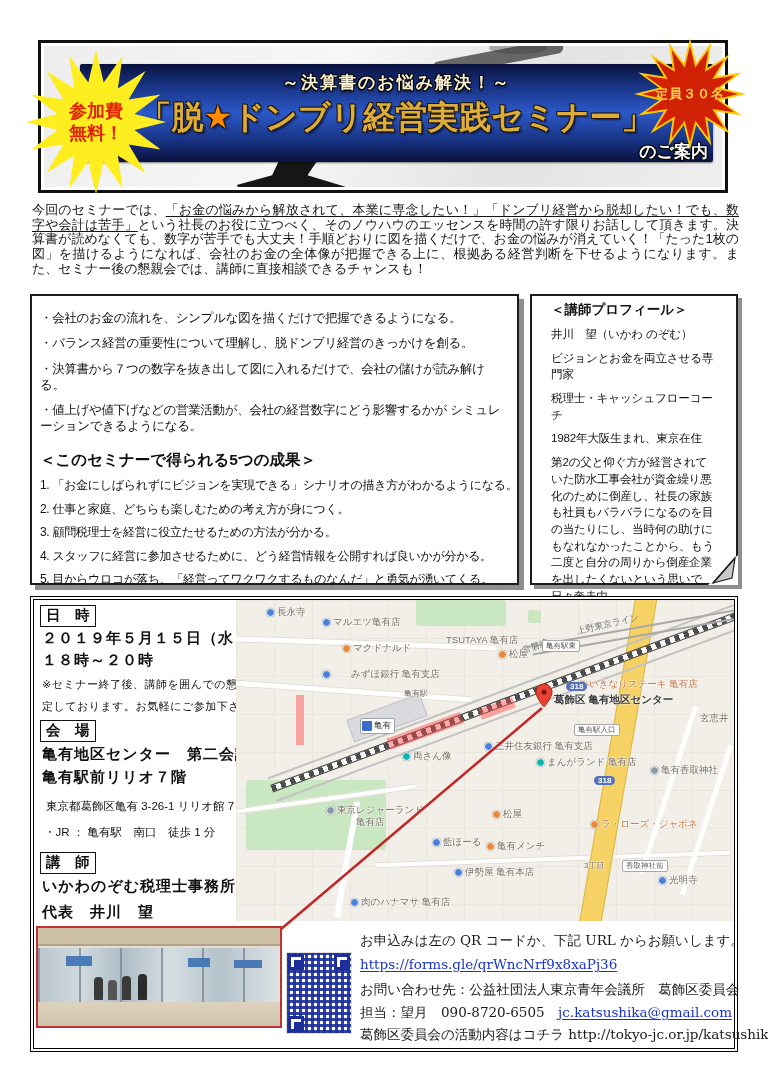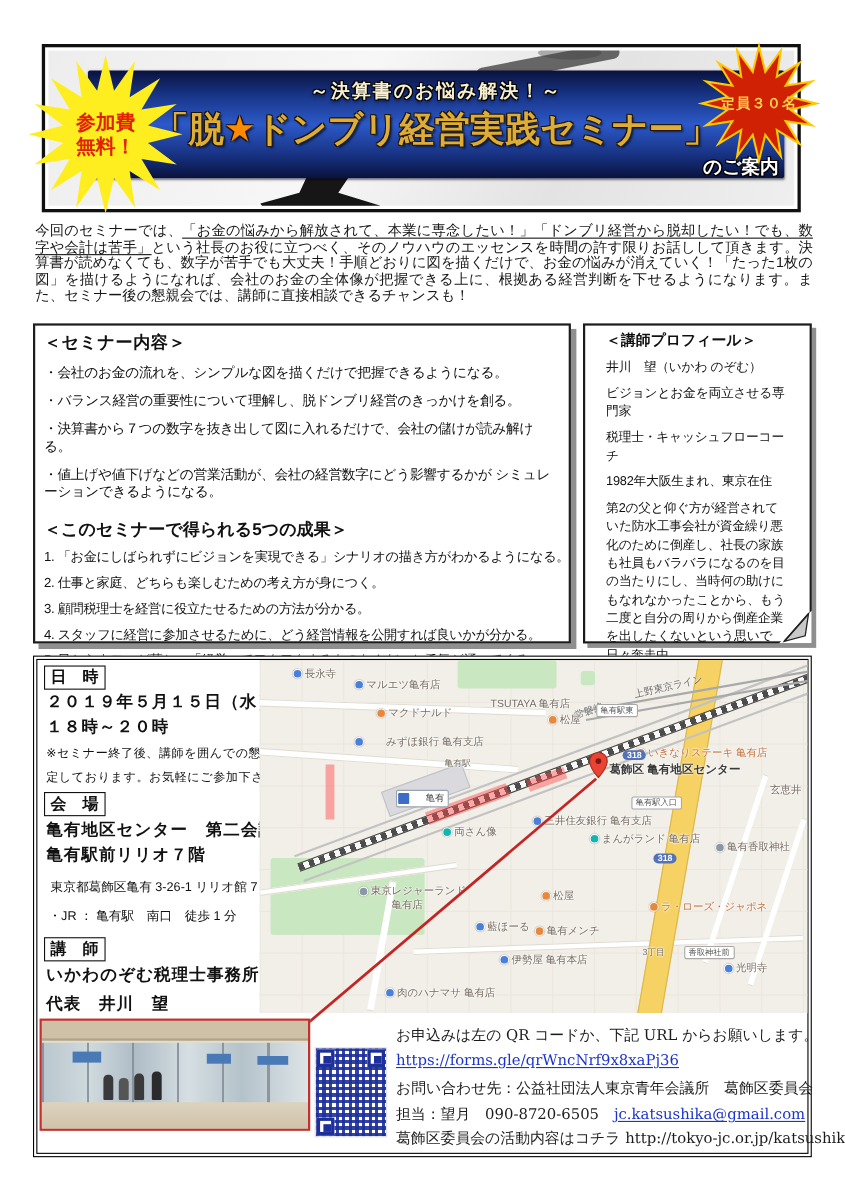--- a/index.html
+++ b/index.html
@@ -87,21 +87,21 @@
   .picon { width:9px; height:9px; border-radius:50%; border:1.5px solid #fff; box-shadow:0 0 1px rgba(0,0,0,.5); flex:none; display:none; }
   .poi.ic-blue .picon { display:block; background:#4a80d9; }
   .poi.ic-orange .picon { display:block; background:#e8883c; }
   .poi.ic-teal .picon { display:block; background:#12b5b0; }
   .poi.ic-gray .picon, .poi.ic-torii .picon { display:block; background:#8a98a5; }
   .poi.hot .plbl { color:#c0703d; }
   .map-badge { position:absolute; font-size:7.5px; background:#fff; border:1px solid #a8a8a8; border-radius:2px;
     padding:0 3px; color:#555; white-space:nowrap; }
   .route-badge { position:absolute; font-size:8px; font-weight:bold; background:#5472b8; color:#fff; border-radius:7px; padding:0 4px; }
   .rail-label { position:absolute; font-size:9px; color:#6e6e6e; white-space:nowrap; text-shadow:0 0 2px #fff; }
-  .station-badge { position:absolute; left:124px; top:118px; display:flex; align-items:center; gap:15px; background:#fff;
+  .station-badge { position:absolute; left:124px; top:118px; display:flex; align-items:center; gap:2px; background:#fff;
     border:1px solid #9aa4b0; border-radius:2px; padding:1px 3px 1px 1px; font-size:8.5px; color:#333; }
   .station-badge .sq { width:10px; height:10px; background:#3a6cc8; border-radius:1px; }
   .pin-label { position:absolute; left:318px; top:93px; font-size:10.5px; font-weight:bold; color:#3a3a3a;
     white-space:nowrap; text-shadow:0 0 2px #fff,0 0 2px #fff; }
   .pin-svg { position:absolute; left:299px; top:84px; }
   .callout-svg { position:absolute; left:202px; top:0; pointer-events:none; }
 
   
   .photo { position:absolute; left:2px; top:326px; width:246px; height:102px; border:2.5px solid #c23030; background:#e6ddcd; overflow:hidden; }
   .ph-top { position:absolute; left:0; top:0; width:100%; height:18px; background:#cfc0a8; border-bottom:2px solid #b0a28c; }
@@ -147,21 +147,20 @@
   </div>
   <div class="cap-star-outer star16">
     <div class="cap-star-inner star16">
       <span class="l">定員３０名</span>
     </div>
   </div>
 
   <p class="intro"><span>今回のセミナーでは、</span><span class="u">「お金の悩みから解放されて、本業に専念したい！」「ドンブリ経営から脱却したい！でも、数字や会計は苦手」</span><span>という社長のお役に立つべく、そのノウハウのエッセンスを時間の許す限りお話しして頂きます。決算書が読めなくても、数字が苦手でも大丈夫！手順どおりに図を描くだけで、お金の悩みが消えていく！「たった1枚の図」を描けるようになれば、会社のお金の全体像が把握できる上に、根拠ある経営判断を下せるようになります。また、セミナー後の懇親会では、講師に直接相談できるチャンスも！</span></p>
 
   <div class="content-box">
-    <div class="box-heading">＜セミナー内容＞</div>
     <div>
 
     <div class="bullet-item">・会社のお金の流れを、シンプルな図を描くだけで把握できるようになる。</div>
         <div class="bullet-item">・バランス経営の重要性について理解し、脱ドンブリ経営のきっかけを創る。</div>
         <div class="bullet-item">・決算書から７つの数字を抜き出して図に入れるだけで、会社の儲けが読み解ける。</div>
         <div class="bullet-item">・値上げや値下げなどの営業活動が、会社の経営数字にどう影響するかが シミュレーションできるようになる。</div>
       </div>
     <div class="results-heading">＜このセミナーで得られる5つの成果＞</div>
     <div>
 

